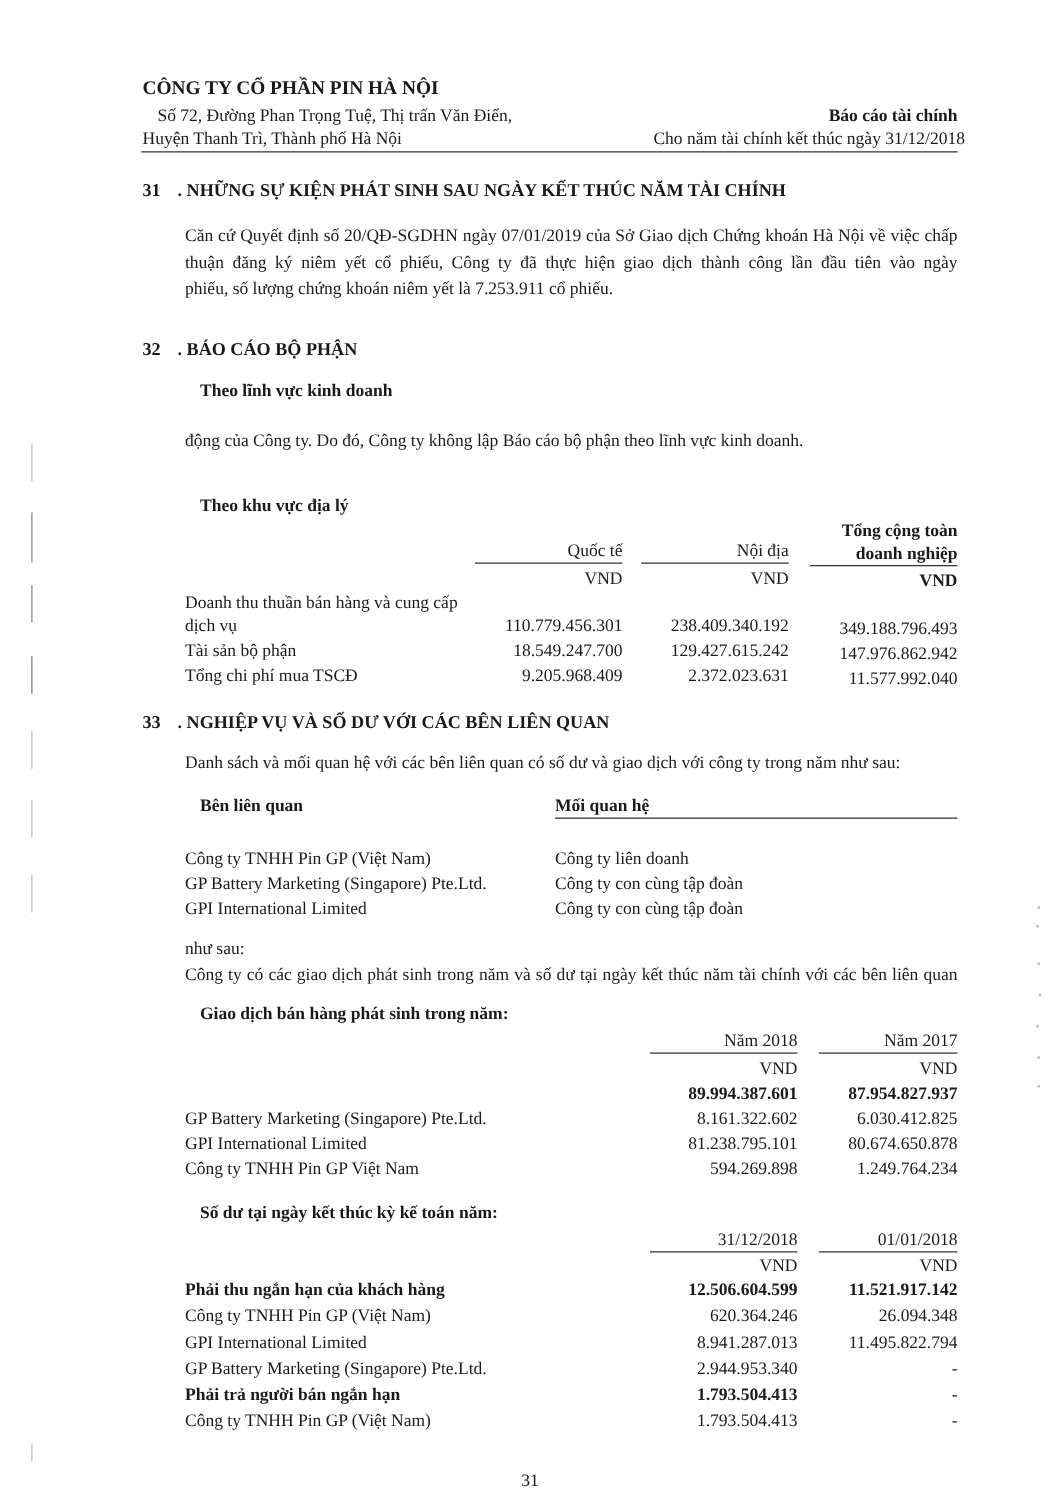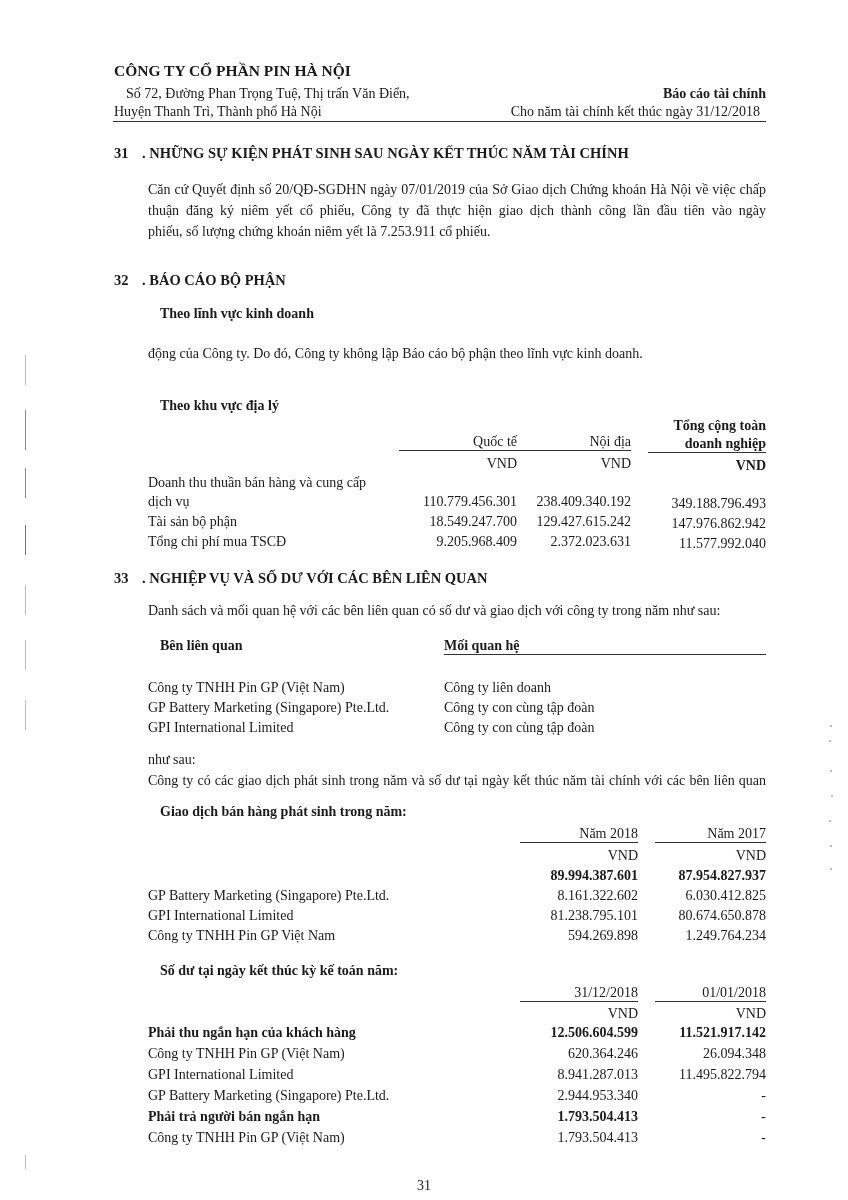--- a/index.html
+++ b/index.html
@@ -10,33 +10,33 @@
   }
   .abs { position: absolute; }
   .b { font-weight: bold; }
   .r { text-align: right; }
   .ul { border-bottom: 1.5px solid #333; }
 
   .company { left: 114px; top: 62px; font-size: 15.5px; font-weight: bold; }
   .addr1 { left: 114px; top: 86px; margin-left: 12px; }
   .addr2 { left: 114px; top: 104px; }
   .rep1 { right: 82px; top: 86px; font-weight: bold; }
-  .rep2 { right: 88px; top: 104px; }
+  .rep2 { right: 76px; top: 104px; }
   .header-rule { left: 113px; top: 121px; width: 653px; height: 0; border-top: 1.5px solid #333; }
 
   .sec-num { left: 114px; font-weight: bold; font-size: 14.5px; }
   .sec-title { left: 142px; font-weight: bold; font-size: 14.5px; }
 
   .para { left: 148px; width: 618px; line-height: 21px; text-align: justify; }
   .sub { left: 148px; font-weight: bold; margin-left: 12px; }
 
   .row-label { left: 148px; }
   .num { text-align: right; }
 
-  .col-qt { left: 399px; width: 118px; }
+  .col-qt { left: 380px; width: 118px; }
   .col-nd { left: 513px; width: 118px; }
   .col-tc { left: 648px; width: 118px; }
 
   .col-a { left: 520px; width: 118px; }
   .col-b { left: 655px; width: 111px; }
 
   .margin-mark { width: 1px; background: #bbb; }
   .speck { width: 2px; height: 2px; background: #bbb; }
   .page-num { left: 0; width: 848px; top: 1178px; text-align: center; }
 </style>

